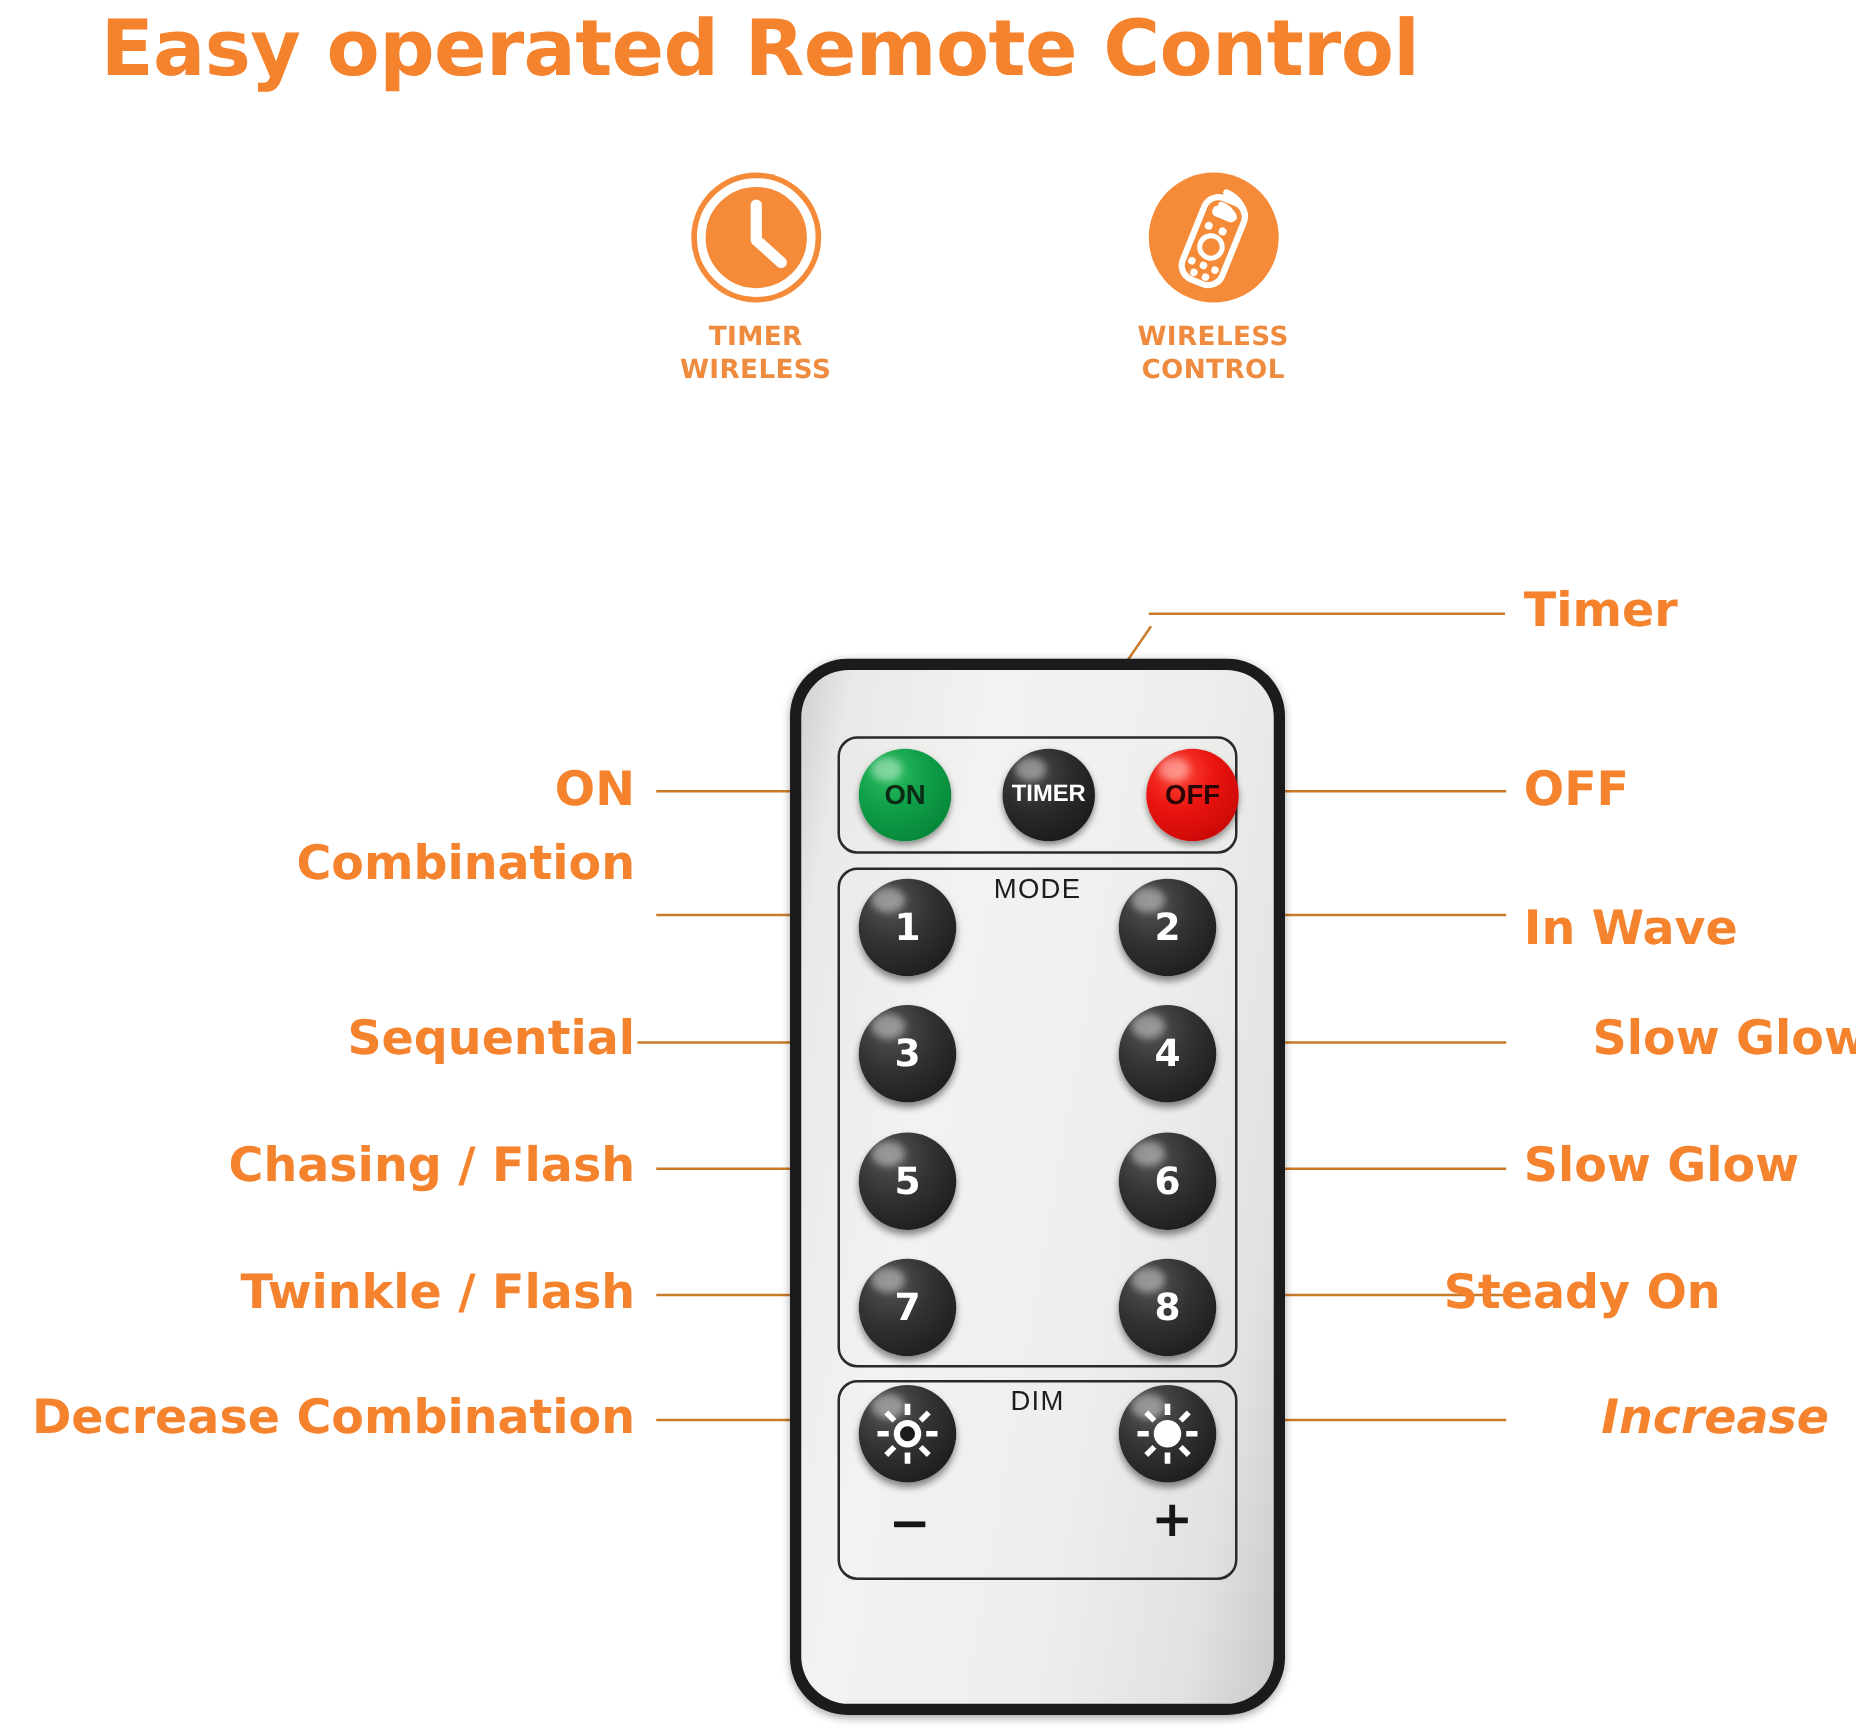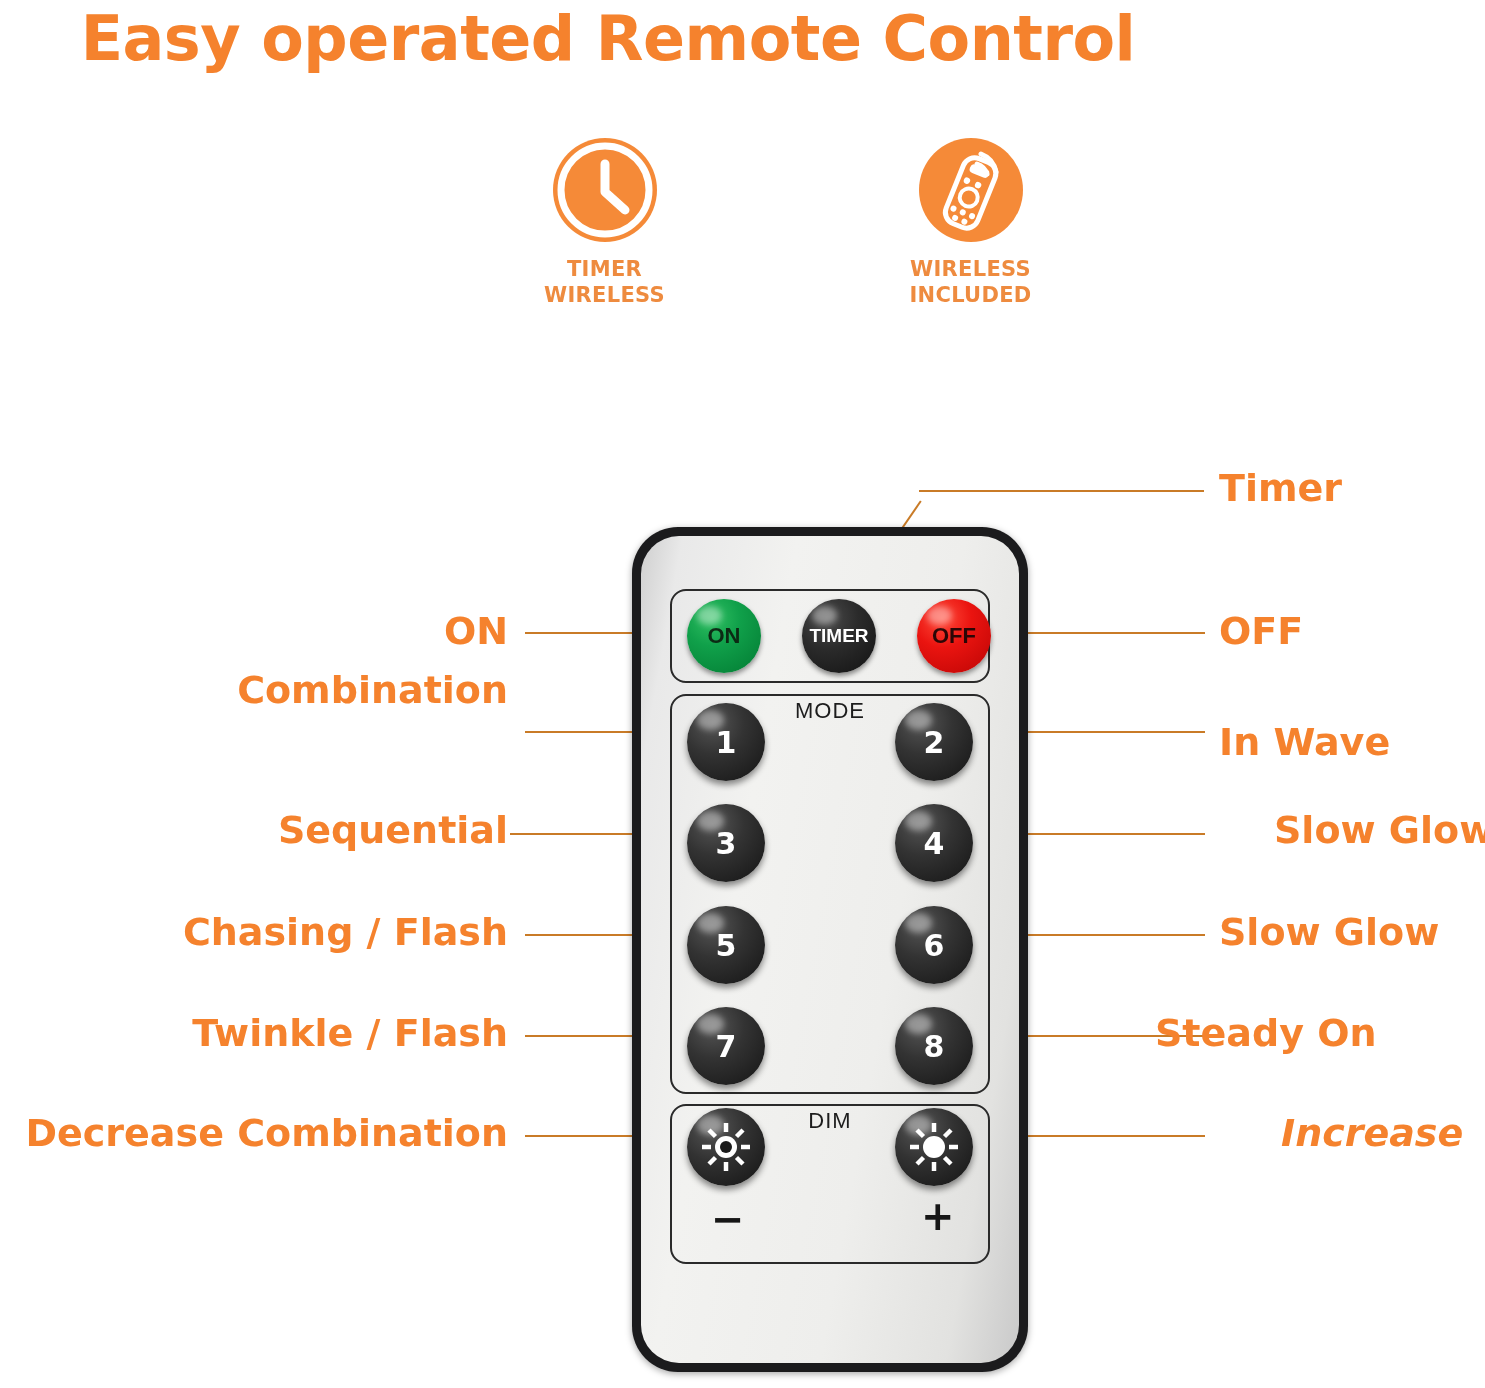--- a/index.html
+++ b/index.html
@@ -157,21 +157,21 @@
           <circle cx="64" cy="78" r="3" fill="#ffffff"></circle>
           <circle cx="49" cy="86" r="3" fill="#ffffff"></circle>
           <circle cx="59" cy="86" r="3" fill="#ffffff"></circle>
         </g>
         <path d="M70 38 A16 16 0 0 0 60 28" fill="none" stroke="#ffffff" stroke-width="5" stroke-linecap="round"></path>
         <path d="M79 36 A24 24 0 0 0 64 18" fill="none" stroke="#ffffff" stroke-width="5" stroke-linecap="round"></path>
       </svg>
     </div>
     <div class="feat-label">
       <span>WIRELESS</span><br>
-      <span>INCLUDED</span>
+      <span>CONTROL</span>
     </div>
   </div>
 
 </div>
 
 <div class="leader-diag" style="left:830px; top:632px; width:160px; transform:rotate(-55.5deg);"></div>
 <div class="leader" style="left:919px; top:490px; width:285px;"></div>
 
 <div class="leader" style="left:525px; top:632px; width:180px;"></div>
 <div class="leader" style="left:960px; top:632px; width:245px;"></div>

